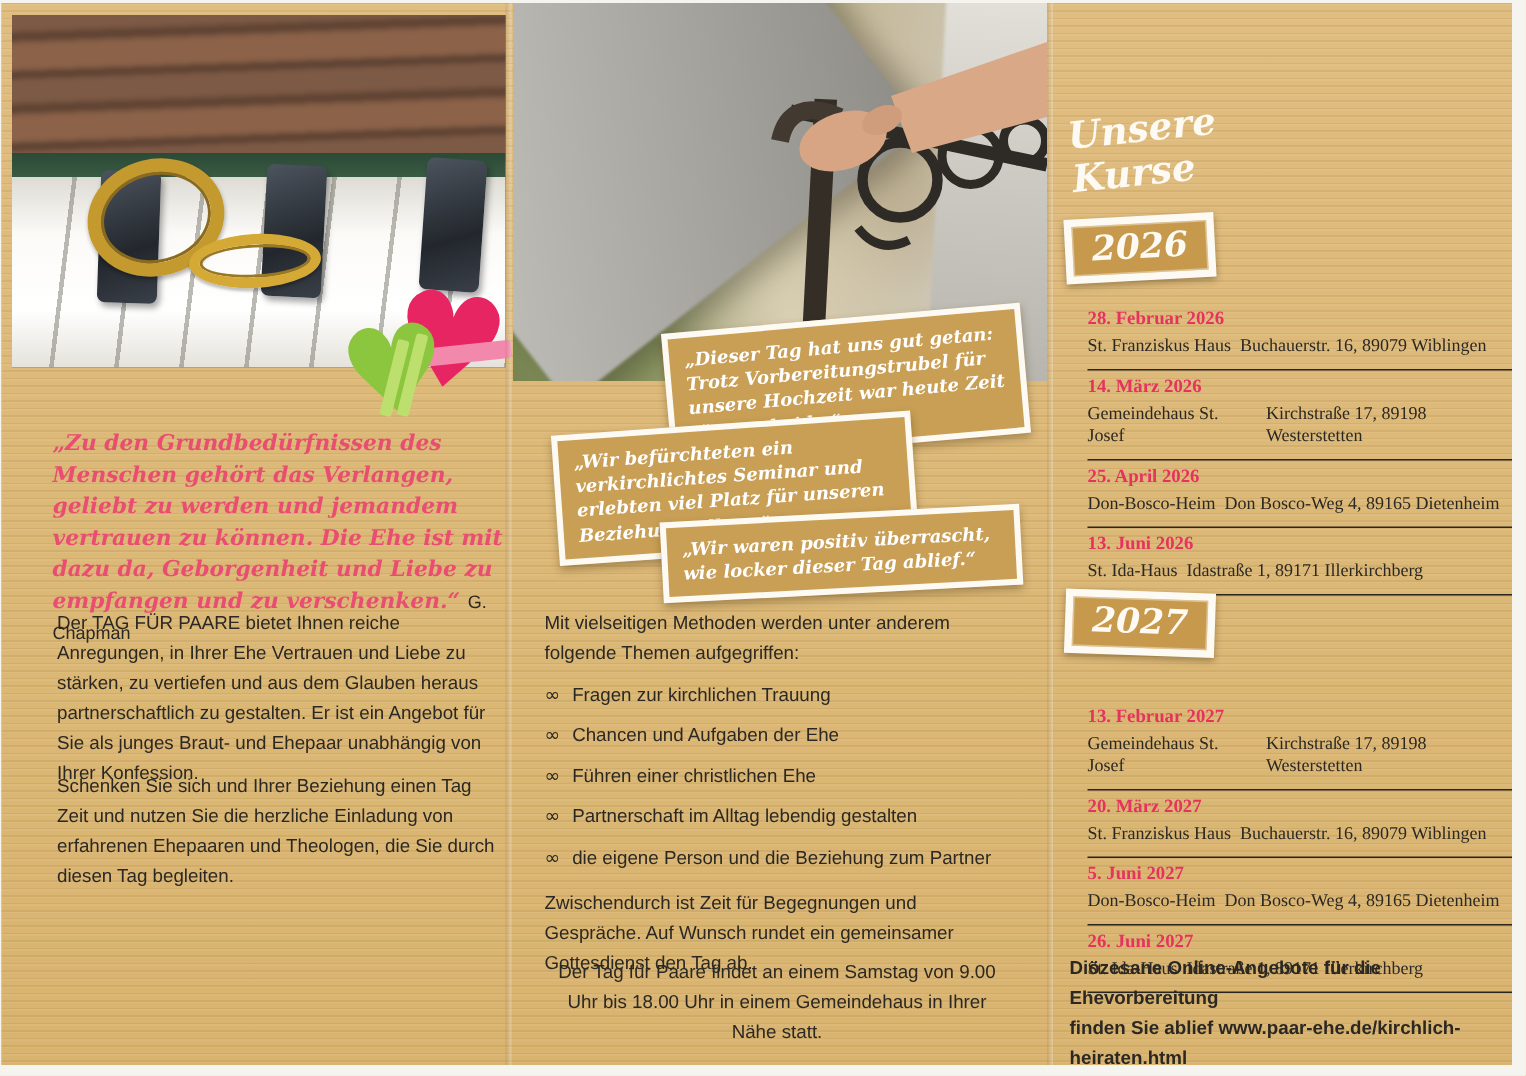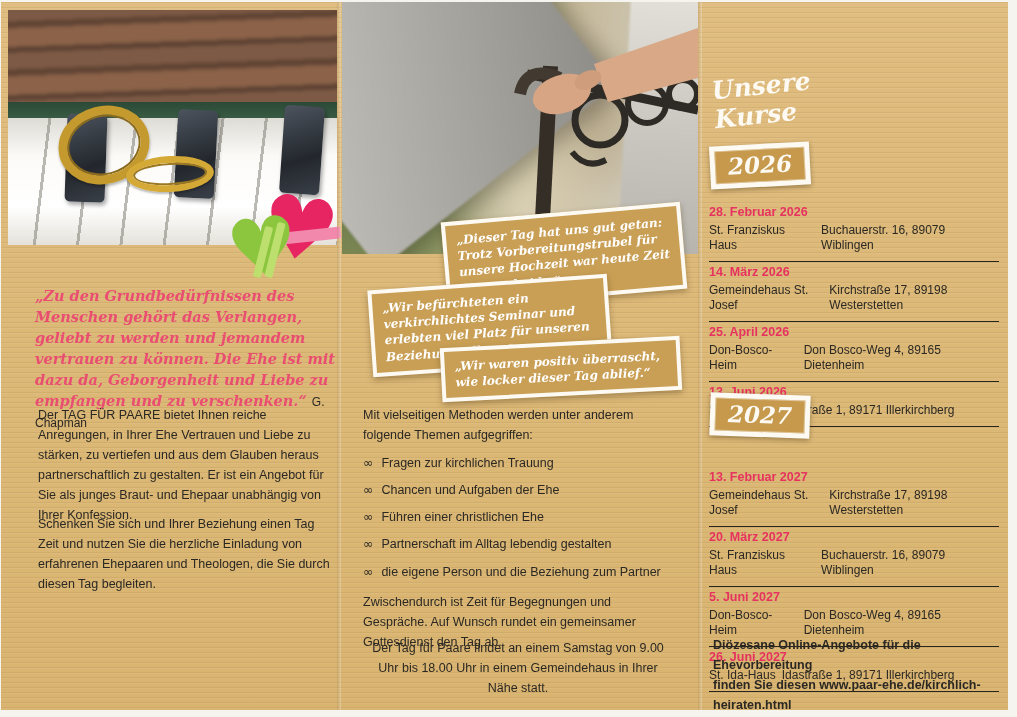--- a/index.html
+++ b/index.html
@@ -80,21 +80,21 @@
   .main-title{position:absolute;left:700px;top:22px;width:296px;text-align:right;color:#ffffff;}
   .main-title .line{font-size:28px;font-weight:normal;letter-spacing:12px;margin-right:-12px;line-height:37px;}
   .main-title .sub{font-size:13.5px;font-weight:bold;letter-spacing:5.5px;margin-right:-5.5px;margin-top:1px;}
 
   .badge{position:absolute;background:#fdfaf3;padding:5px;box-shadow:0 2px 5px rgba(60,40,10,0.4);}
   .badge .inner{background:#c6994c;padding:1px 12px 3px;border:1px solid rgba(255,255,255,0.4);}
   .badge .yr{font-family:"DejaVu Serif",serif;font-style:italic;font-weight:bold;color:#fdfaf3;font-size:23px;}
   .badge-2026{left:709px;top:142px;transform:rotate(-3deg);}
   .badge-2027{left:709px;top:392px;transform:rotate(2deg);}
 
-  .events{position:absolute;left:708px;width:290px;}
+  .events{position:absolute;left:724px;width:290px;font-family:Liberation Serif, serif;}
   .ev-2026{top:203px;}
   .ev-2027{top:452px;margin-top:16px;}
   .event{margin-bottom:3px;}
   .event .date{color:#e6325f;font-weight:bold;font-size:12.5px;line-height:15px;}
   .event .row{display:flex;gap:6px;font-size:12px;line-height:15px;margin-top:3px;}
   .event .rule{border-bottom:1.5px solid #29251f;margin-top:8px;}
 
   .footer-note{position:absolute;left:712px;top:633px;width:294px;font-size:12.5px;font-weight:bold;line-height:1.6;color:#2b2823;}
 </style>
 </head>
@@ -260,19 +260,19 @@
         <div class="row">
           <span>St. Ida-Haus</span>
           <span>Idastraße 1, 89171 Illerkirchberg</span>
         </div>
         <div class="rule"></div>
       </div>
     </div>
 
     <div class="footer-note">
       <div>Diözesane Online-Angebote für die Ehevorbereitung</div>
-      <div>finden Sie diesen www.paar-ehe.de/kirchlich-heiraten.html</div>
+      <div>finden Sie ablief www.paar-ehe.de/kirchlich-heiraten.html</div>
     </div>
 
     <div class="fold" style="left:336px;"></div>
     <div class="fold" style="left:697px;"></div>
   </div>
 </div>
 
 </body></html>

